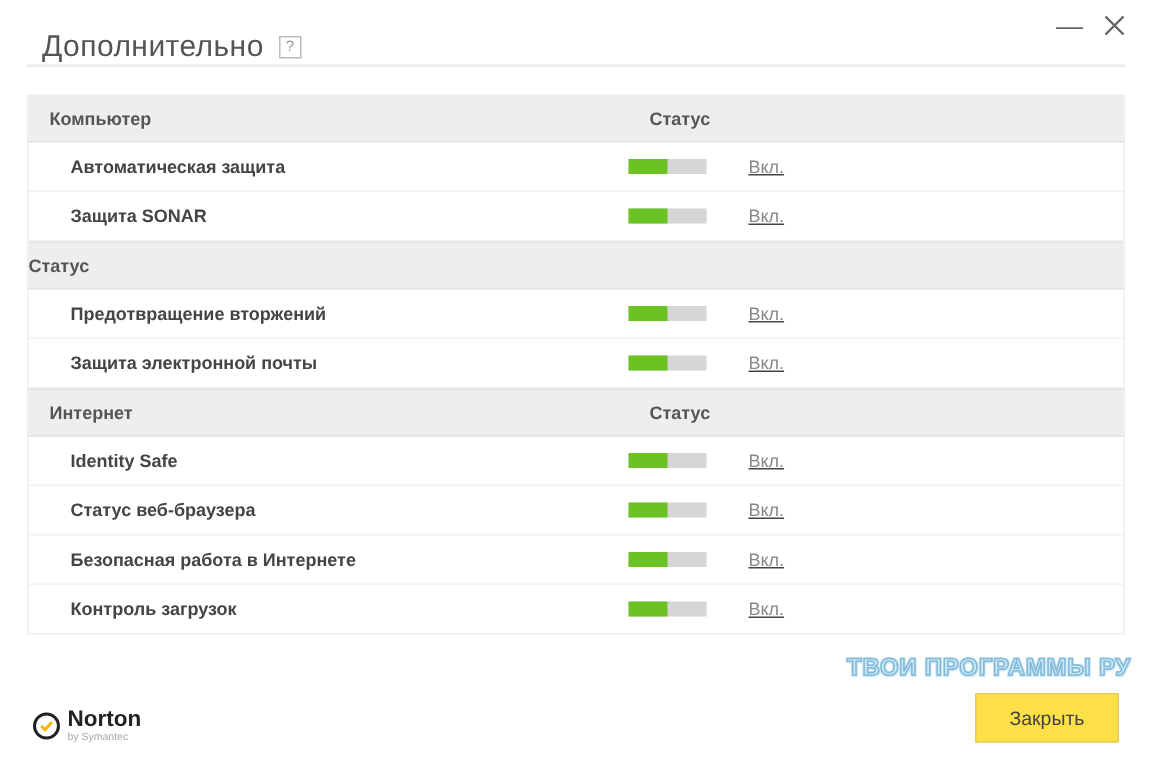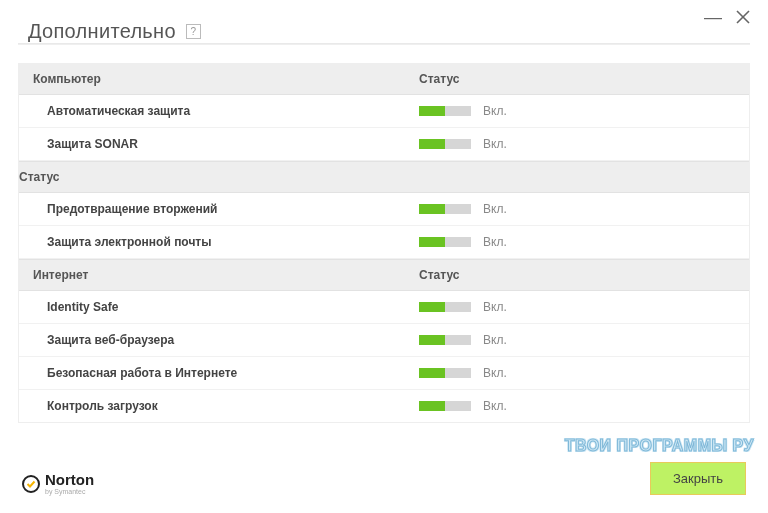--- a/index.html
+++ b/index.html
@@ -57,20 +57,21 @@
   }
   .section-header {
     display: flex;
     align-items: center;
     background: #eeeeee;
     border-top: 1px solid #e2e2e2;
     border-bottom: 1px solid #e2e2e2;
     font-size: 12px;
     color: #555;
     font-weight: bold;
+    gap: 14px;
   }
   .section-header:first-child { border-top: none; }
   .col-name {
     flex: 0 0 400px;
     padding: 8px 14px;
   }
   .col-status-h {
     flex: 1;
     padding: 8px 0;
   }
@@ -83,21 +84,22 @@
     font-weight: bold;
   }
   .row:last-child { border-bottom: none; }
   .row .col-name {
     padding: 9px 14px 9px 28px;
   }
   .col-status {
     flex: 1;
     display: flex;
     align-items: center;
-    gap: 12px;
+    gap: 28px;
+    text-decoration: underline;
   }
   .toggle {
     width: 52px;
     height: 10px;
     background: #d6d6d6;
     position: relative;
     cursor: pointer;
   }
   .toggle .knob {
     position: absolute;
@@ -127,21 +129,21 @@
     width: 18px; height: 18px;
     border: 2px solid #222;
     border-radius: 50%;
     display: flex; align-items: center; justify-content: center;
   }
   .logo-check svg { display:block; }
   .logo-text { line-height: 1; }
   .logo-name { font-size: 15px; font-weight: bold; color: #222; text-align: right; }
   .logo-sub { font-size: 7px; color: #aaa; margin-top: 1px; }
   .close-button {
-    background: #bef264;
+    background: #fde047;
     border: 1px solid #e8ca5a;
     color: #444;
     font-size: 13px;
     padding: 8px 22px;
     cursor: pointer;
   }
   .watermark {
     position: absolute;
     right: 14px;
     bottom: 58px;
@@ -228,21 +230,21 @@
     <div class="row">
       <div class="col-name">Identity Safe</div>
       <div class="col-status">
         <div class="toggle">
           <div class="knob"></div>
         </div>
         <span class="status-text">Вкл.</span>
       </div>
     </div>
     <div class="row">
-      <div class="col-name">Защита веб-браузера</div>
+      <div class="col-name">Статус веб-браузера</div>
       <div class="col-status">
         <div class="toggle">
           <div class="knob"></div>
         </div>
         <span class="status-text">Вкл.</span>
       </div>
     </div>
     <div class="row">
       <div class="col-name">Безопасная работа в Интернете</div>
       <div class="col-status">

